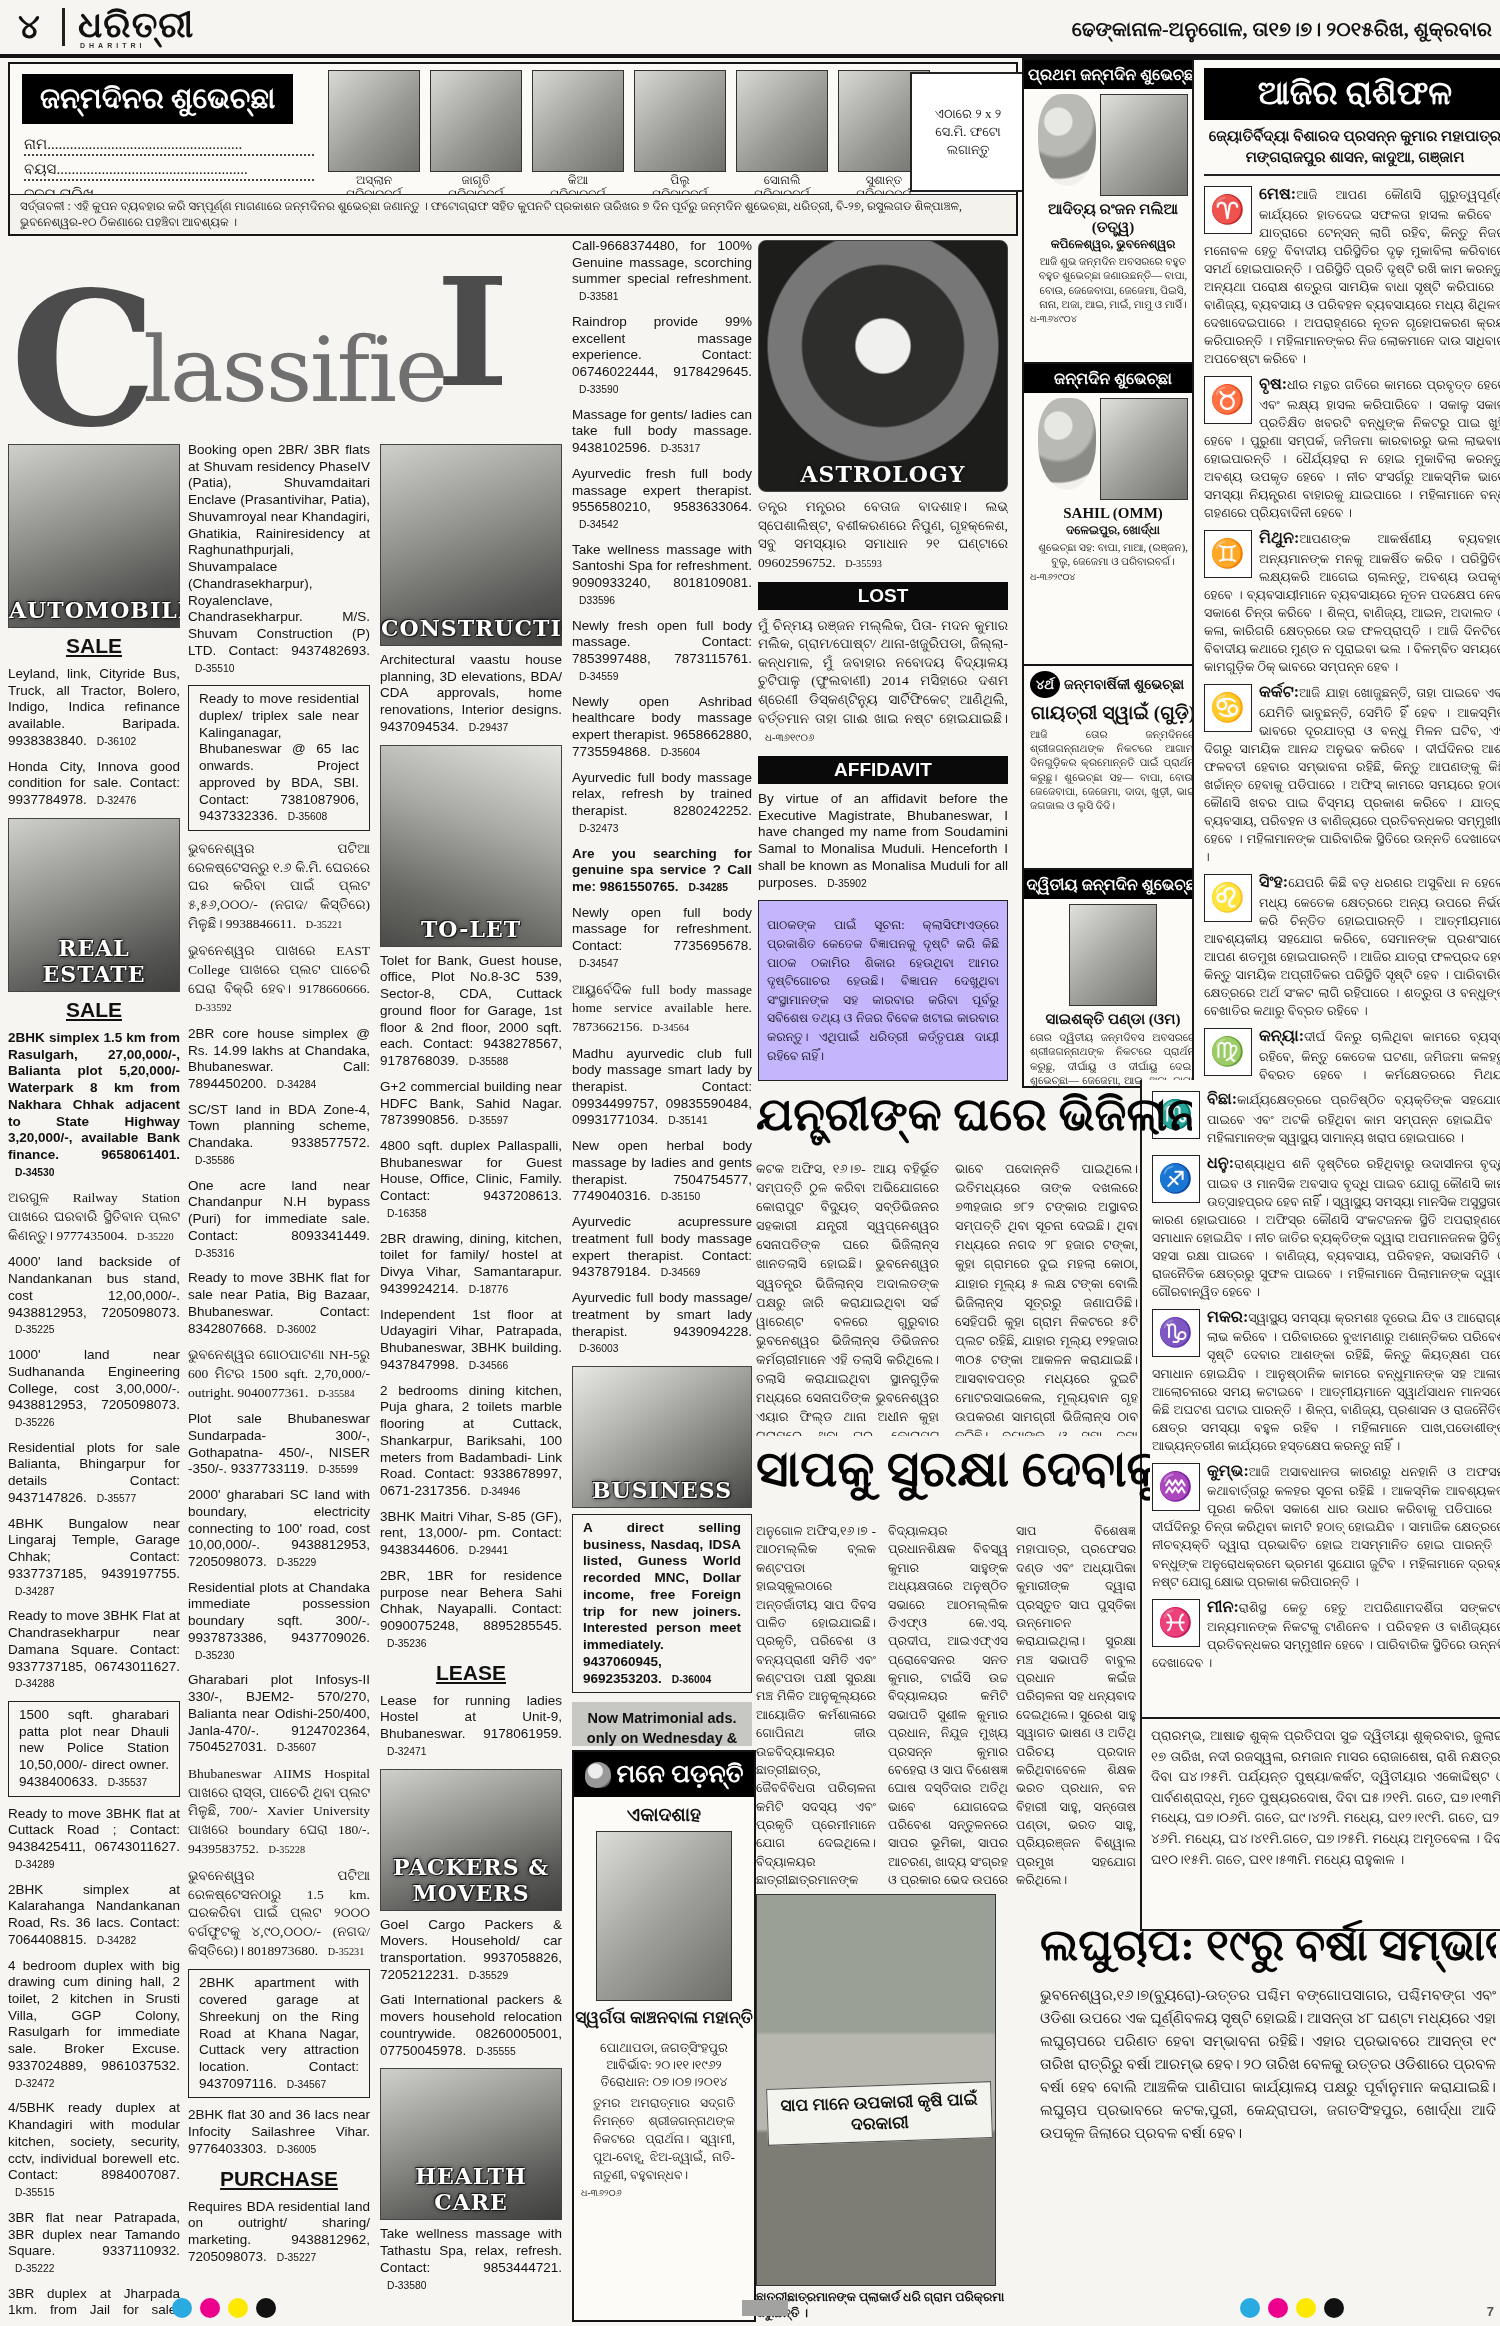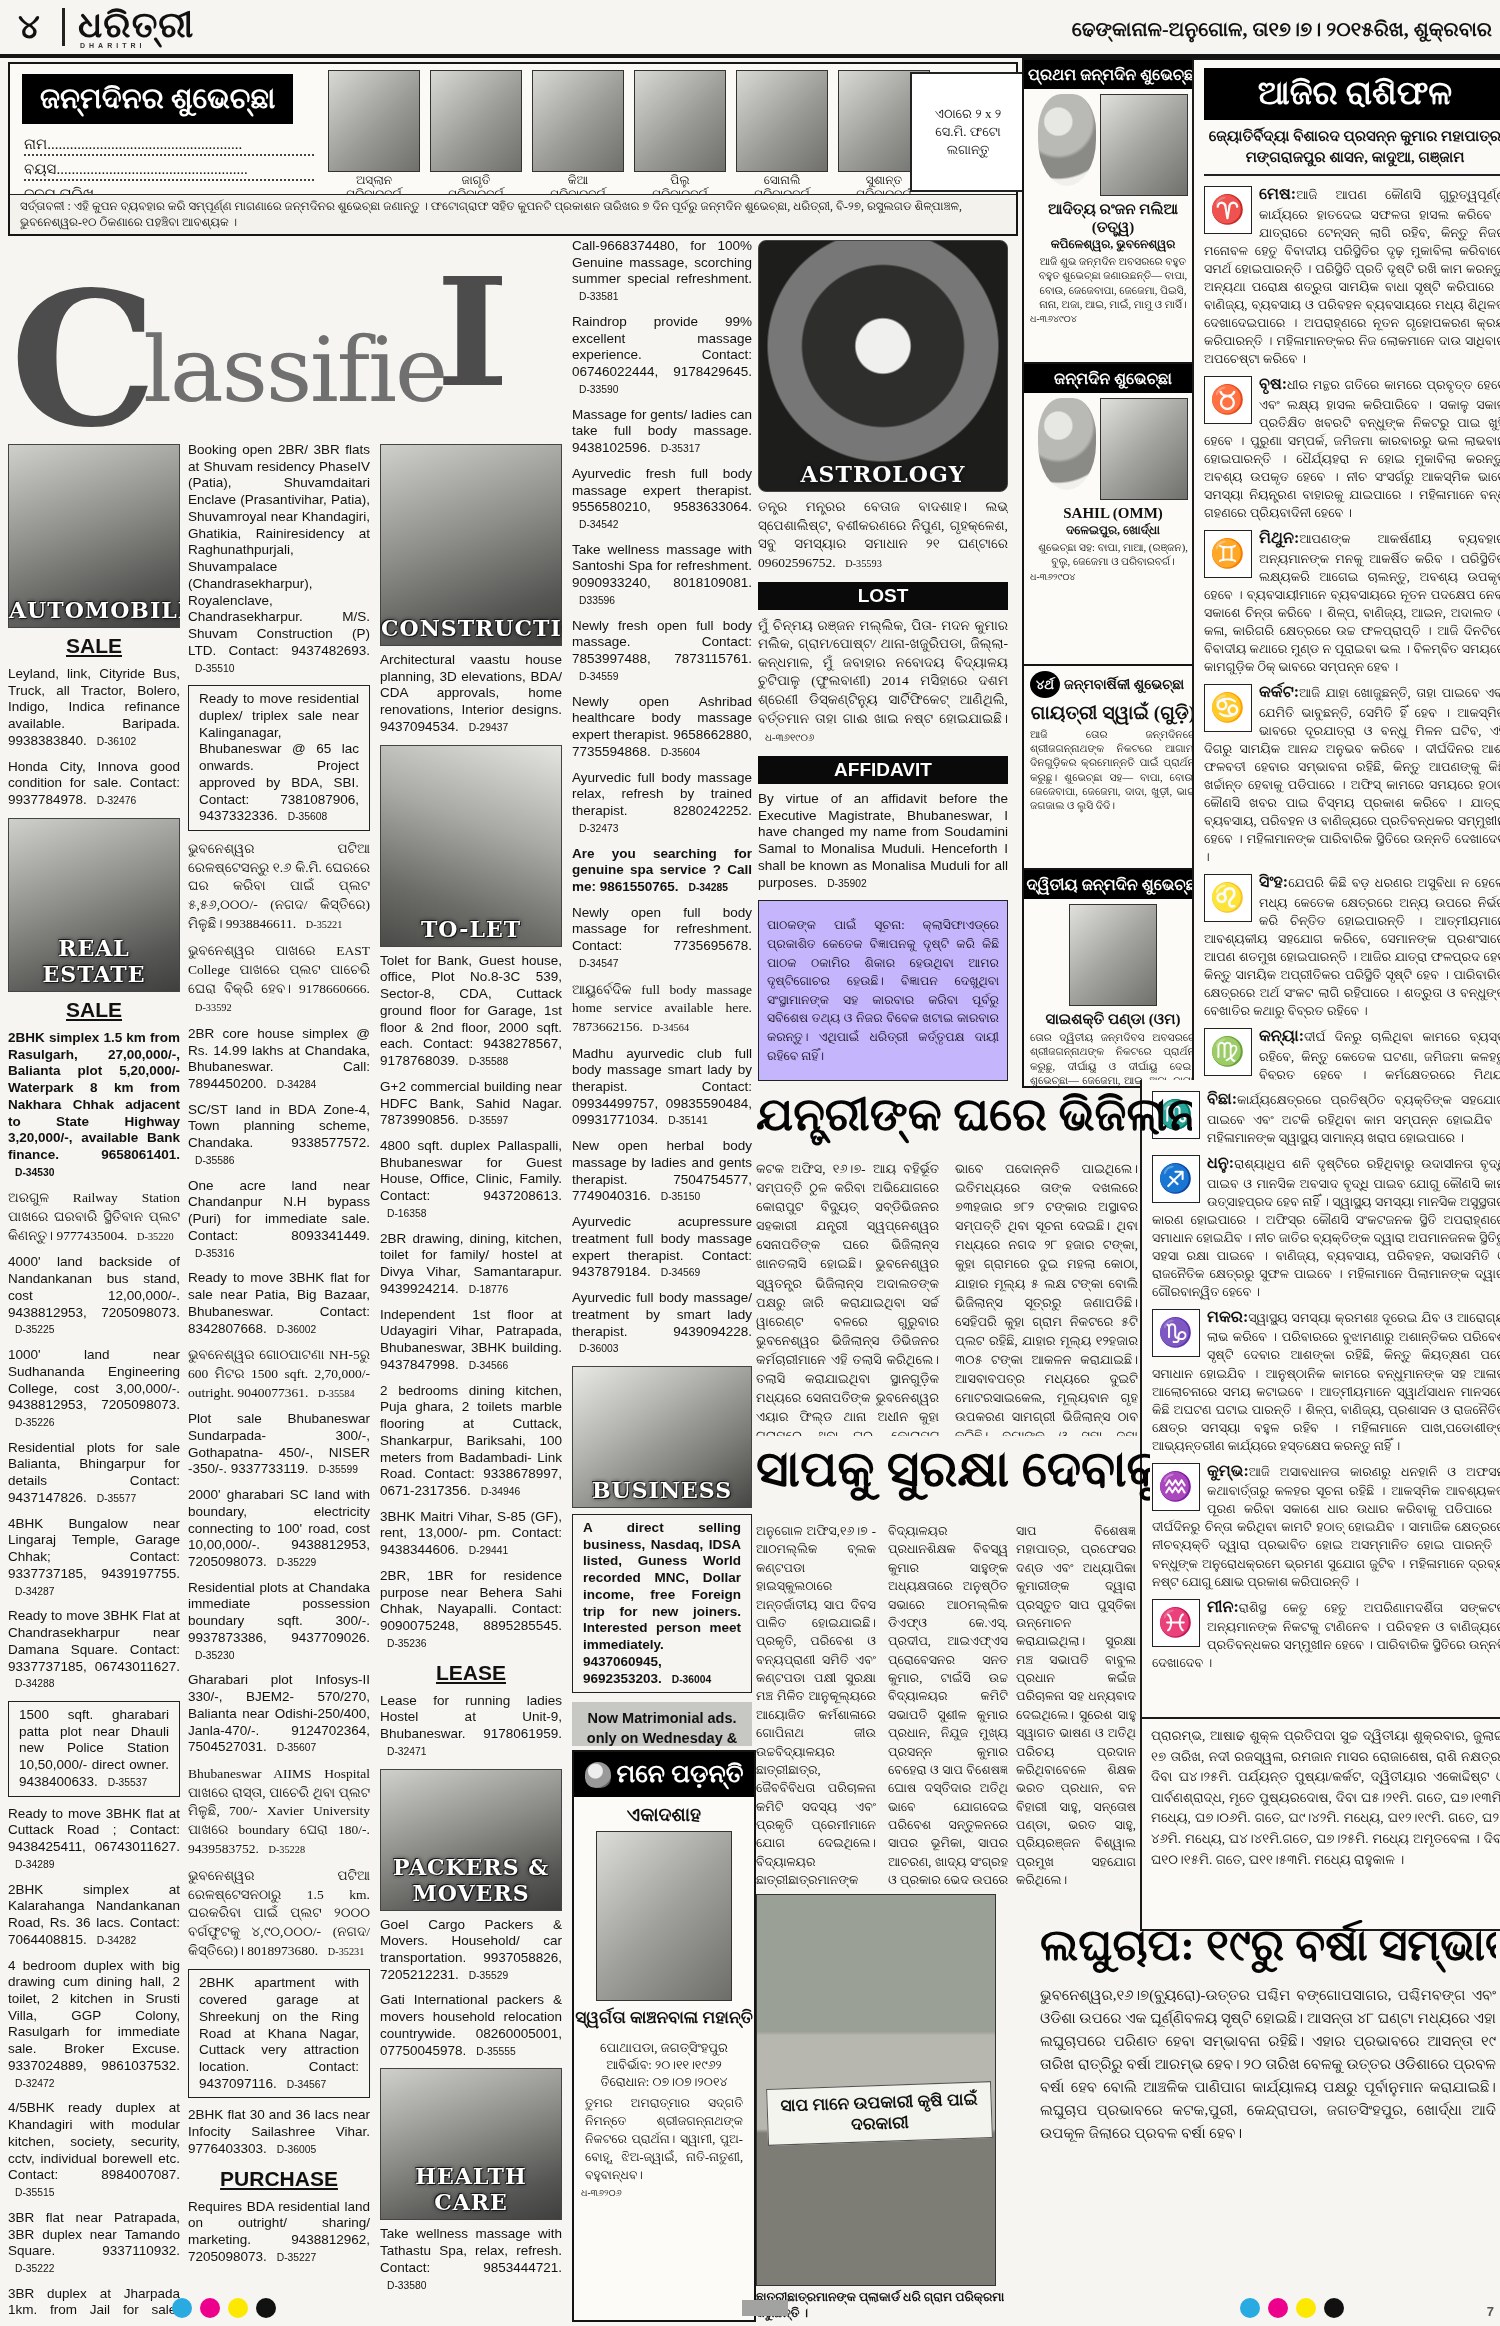--- a/index.html
+++ b/index.html
@@ -123,21 +123,21 @@
   #obit-head{background:#000;color:#fff;font:bold 25px "Liberation Serif",serif;text-align:center;
       padding:8px 2px;display:flex;align-items:center;justify-content:center;gap:6px}
   .urn{width:26px;height:26px;border-radius:50% 50% 40% 40%;
       background:radial-gradient(circle at 40% 35%,#eee 0 30%,#999 35% 70%,#666 75%)}
   #obit-sub{font:bold 19px "Liberation Serif",serif;text-align:center;margin:7px 0 5px}
   #obit-photo{width:134px;height:168px;margin:0 auto;border:1px solid #333;
       background:linear-gradient(135deg,#dcdcd8,#a0a09c 50%,#6d6d69)}
   #obit-name{font:bold 17px/1.25 "Liberation Serif",serif;text-align:center;margin-top:6px}
   #obit-place{font:13px "Liberation Serif",serif;text-align:center;margin-top:12px}
   .obit-date{font:12.6px "Liberation Serif",serif;text-align:center;margin-top:2px}
-  #obit-msg{font:12.4px/1.45 "Liberation Serif",serif;text-align:justify;margin:5px 11px 0}
+  #obit-msg{font:12.4px/1.45 "Liberation Serif",serif;text-align:justify;margin:5px 19px 0}
   #obit-ref{font:9.5px "Liberation Serif",serif;margin:3px 0 0 7px}
   
   .dot{position:absolute;width:20px;height:20px;border-radius:50%}
   #graybar{left:742px;top:2300px;width:46px;height:16px;background:#a2a2a0}
   #pg7{right:6px;top:2304px;position:absolute;font:bold 13px "Liberation Sans",sans-serif;color:#555}
 </style>
 </head>
 <body>
 
 <div class="abs" id="pghead">

